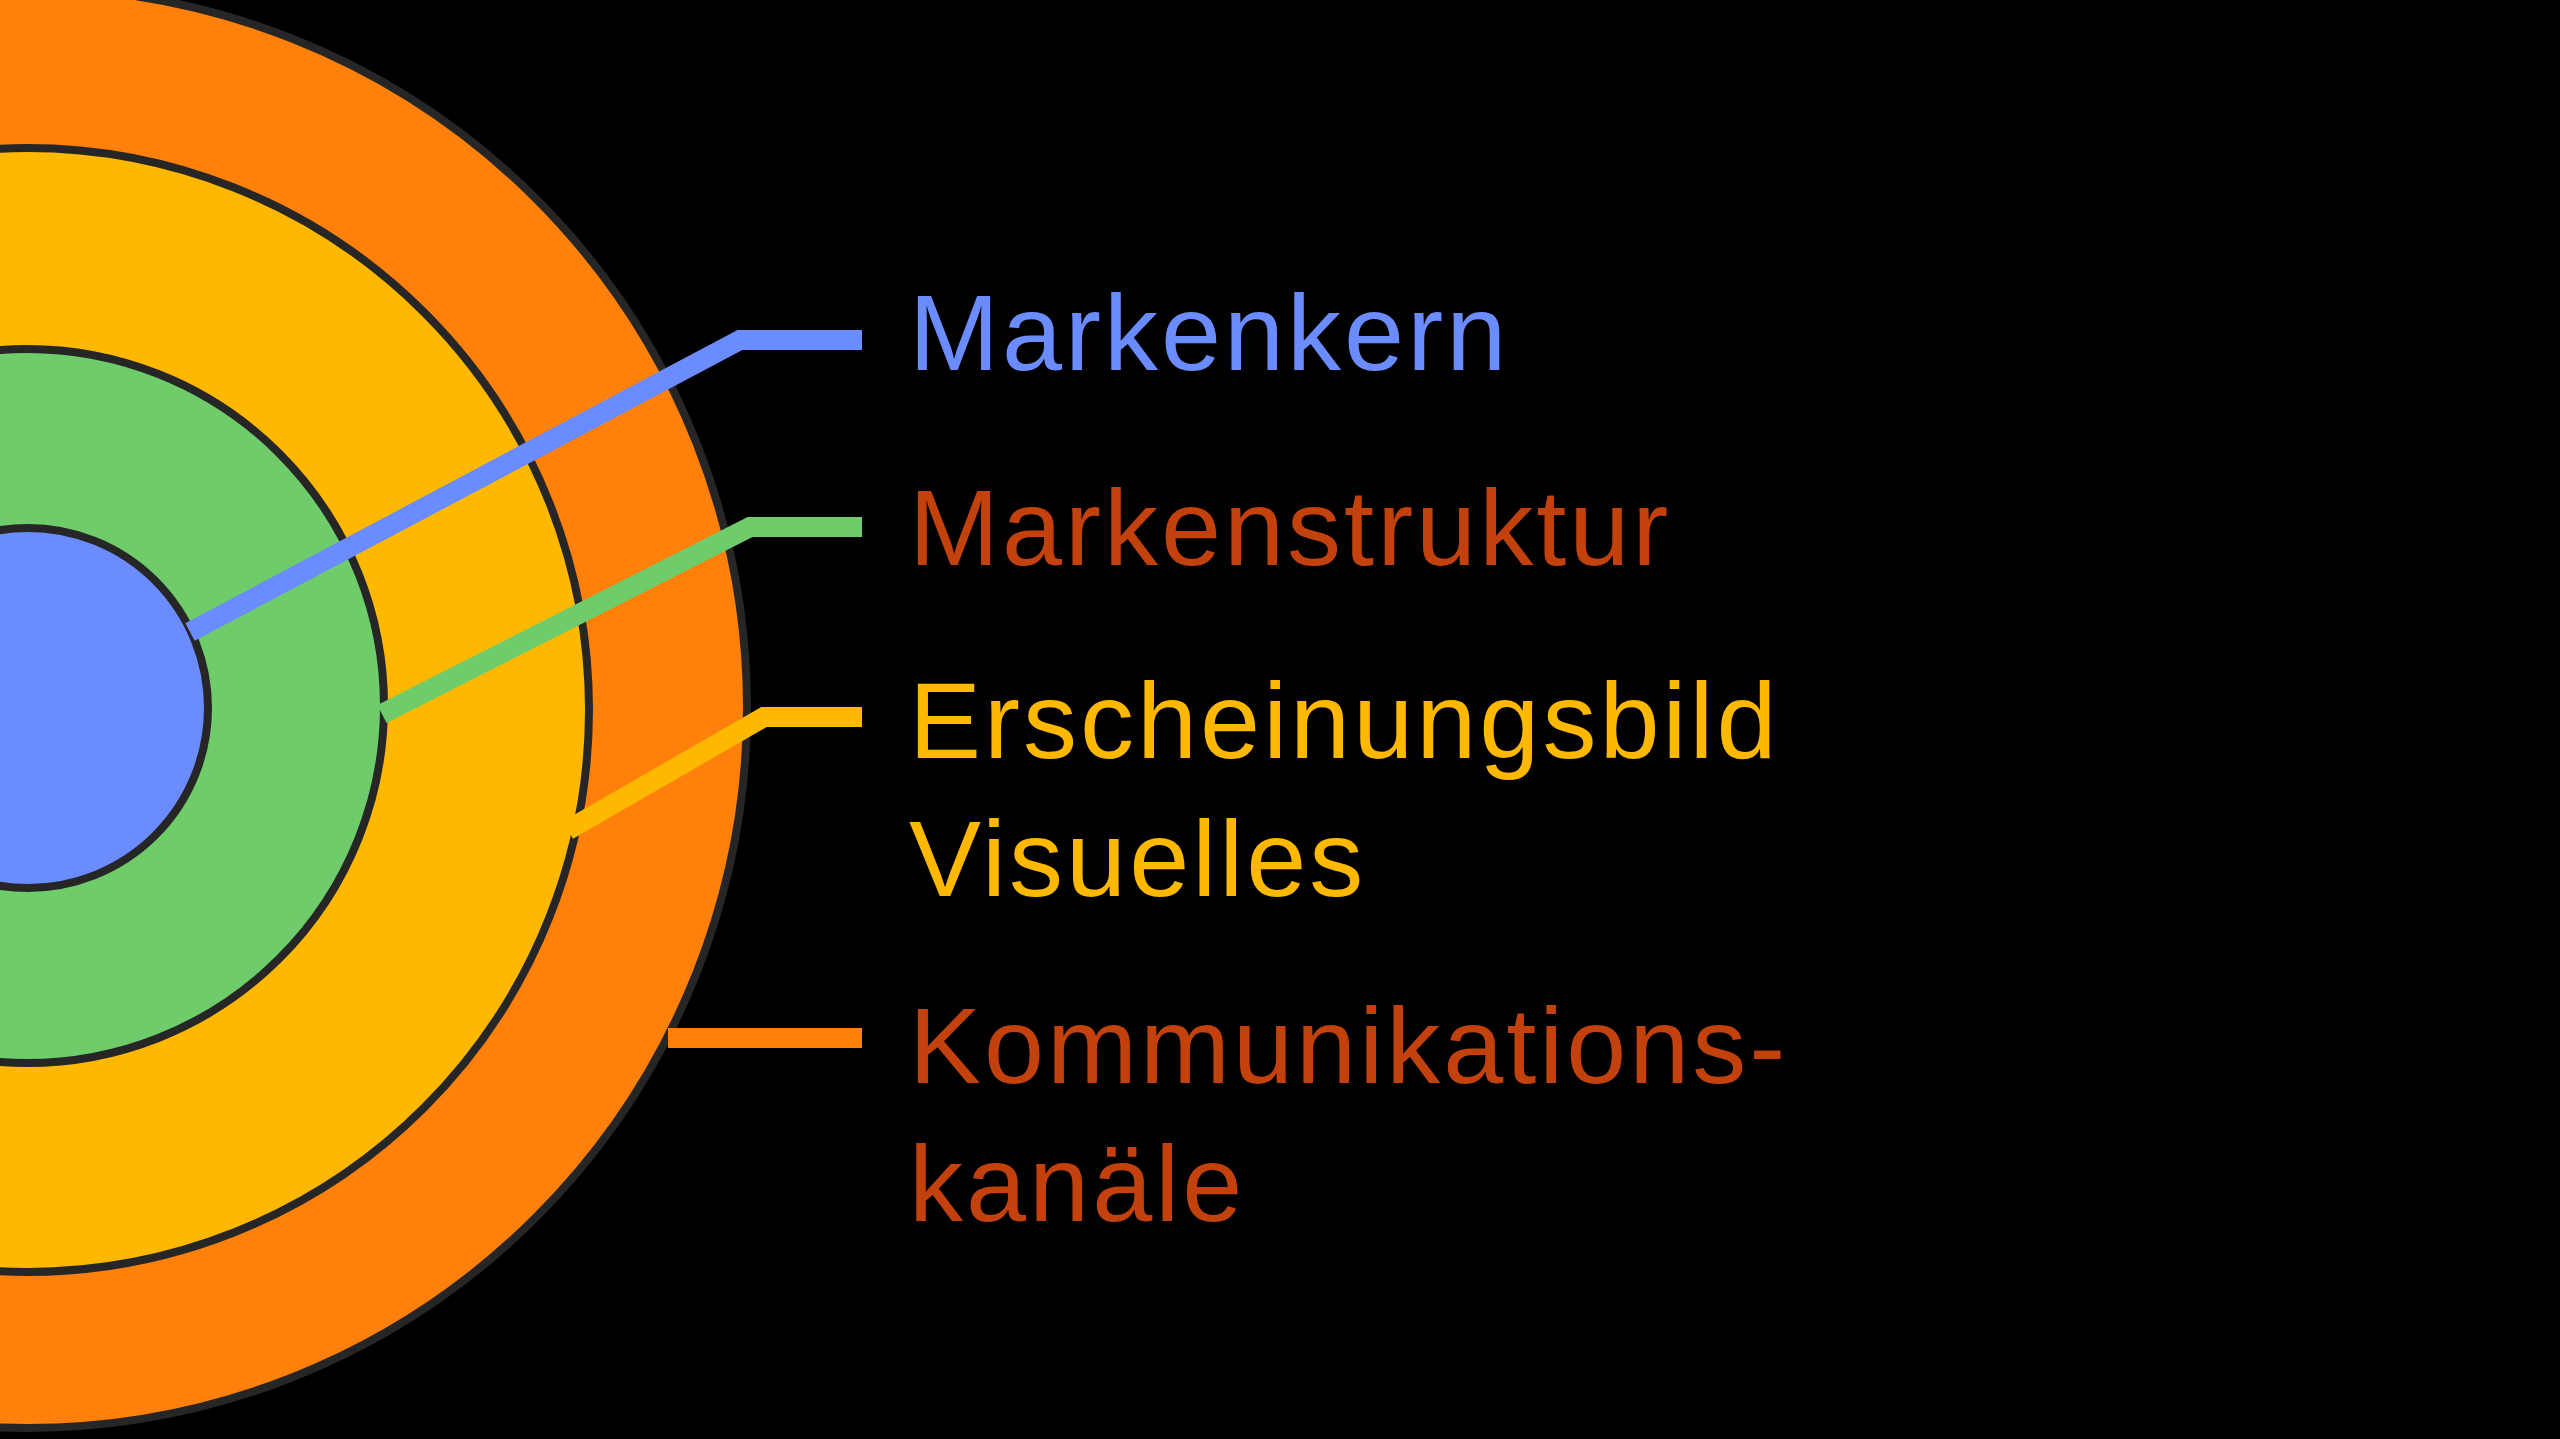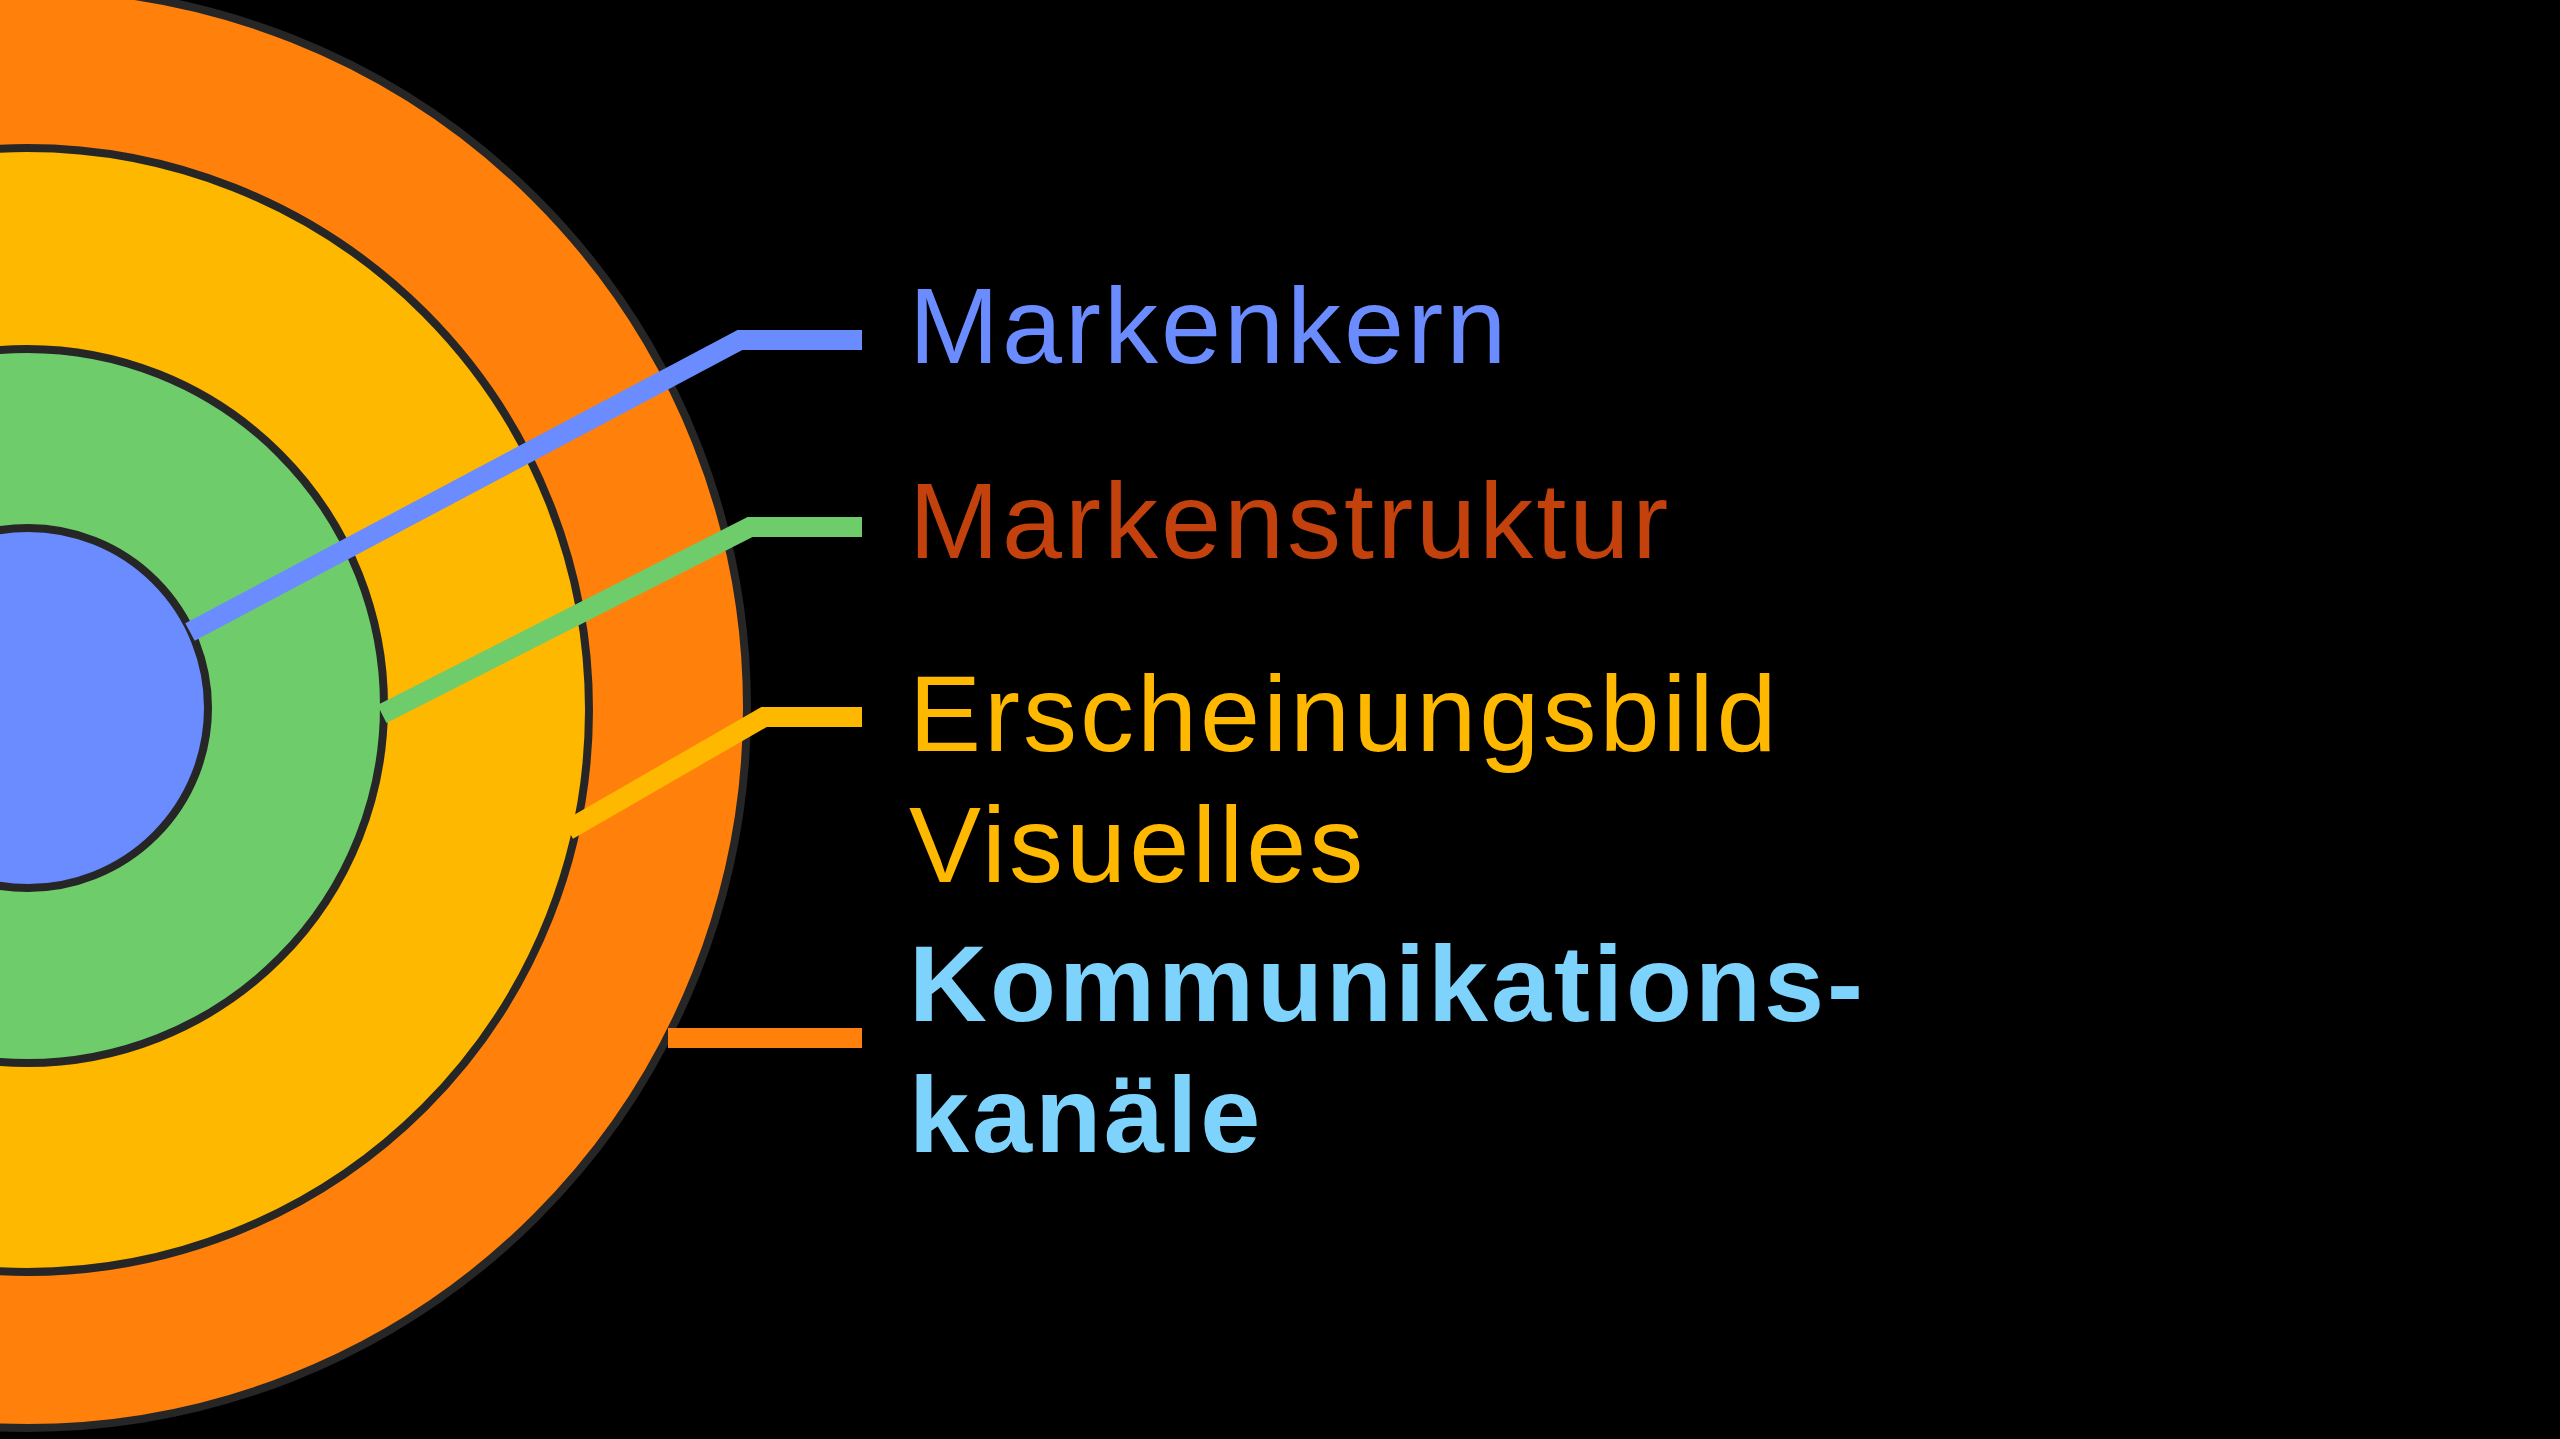--- a/index.html
+++ b/index.html
@@ -25,25 +25,25 @@
       position: absolute;
       left: 909px;
       margin: 0;
       font-family: "Liberation Sans", sans-serif;
       font-size: 108px;
       font-weight: 500;
       letter-spacing: 3px;
       line-height: 131px;
       white-space: nowrap;
     }
-    .label span { display: block; }
+    .label span { display: block; margin-top: 7px; }
     #label-markenkern { top: 260px; color: #6A8CFF; }
     #label-markenstruktur { top: 455px; color: #c2410c; }
     #label-visuelles { top: 648px; color: #FFB800; }
-    #label-kommunikation { top: 918px; color: #7dd3fc; font-weight: bold; }
+    #label-kommunikation { top: 973px; color: #c2410c; }
   </style>
 </head>
 <body>
 
 <svg id="diagram" viewBox="0 0 2560 1439" xmlns="http://www.w3.org/2000/svg">
 
   <circle cx="27" cy="708" r="720" fill="#FF800A" stroke="#262626" stroke-width="8"></circle>
   <circle cx="27" cy="710" r="562" fill="#FFB800" stroke="#262626" stroke-width="8"></circle>
   <circle cx="27" cy="706" r="357" fill="#6FCC6A" stroke="#262626" stroke-width="8"></circle>
   <circle cx="28" cy="708" r="180" fill="#6A8CFF" stroke="#262626" stroke-width="8"></circle>

